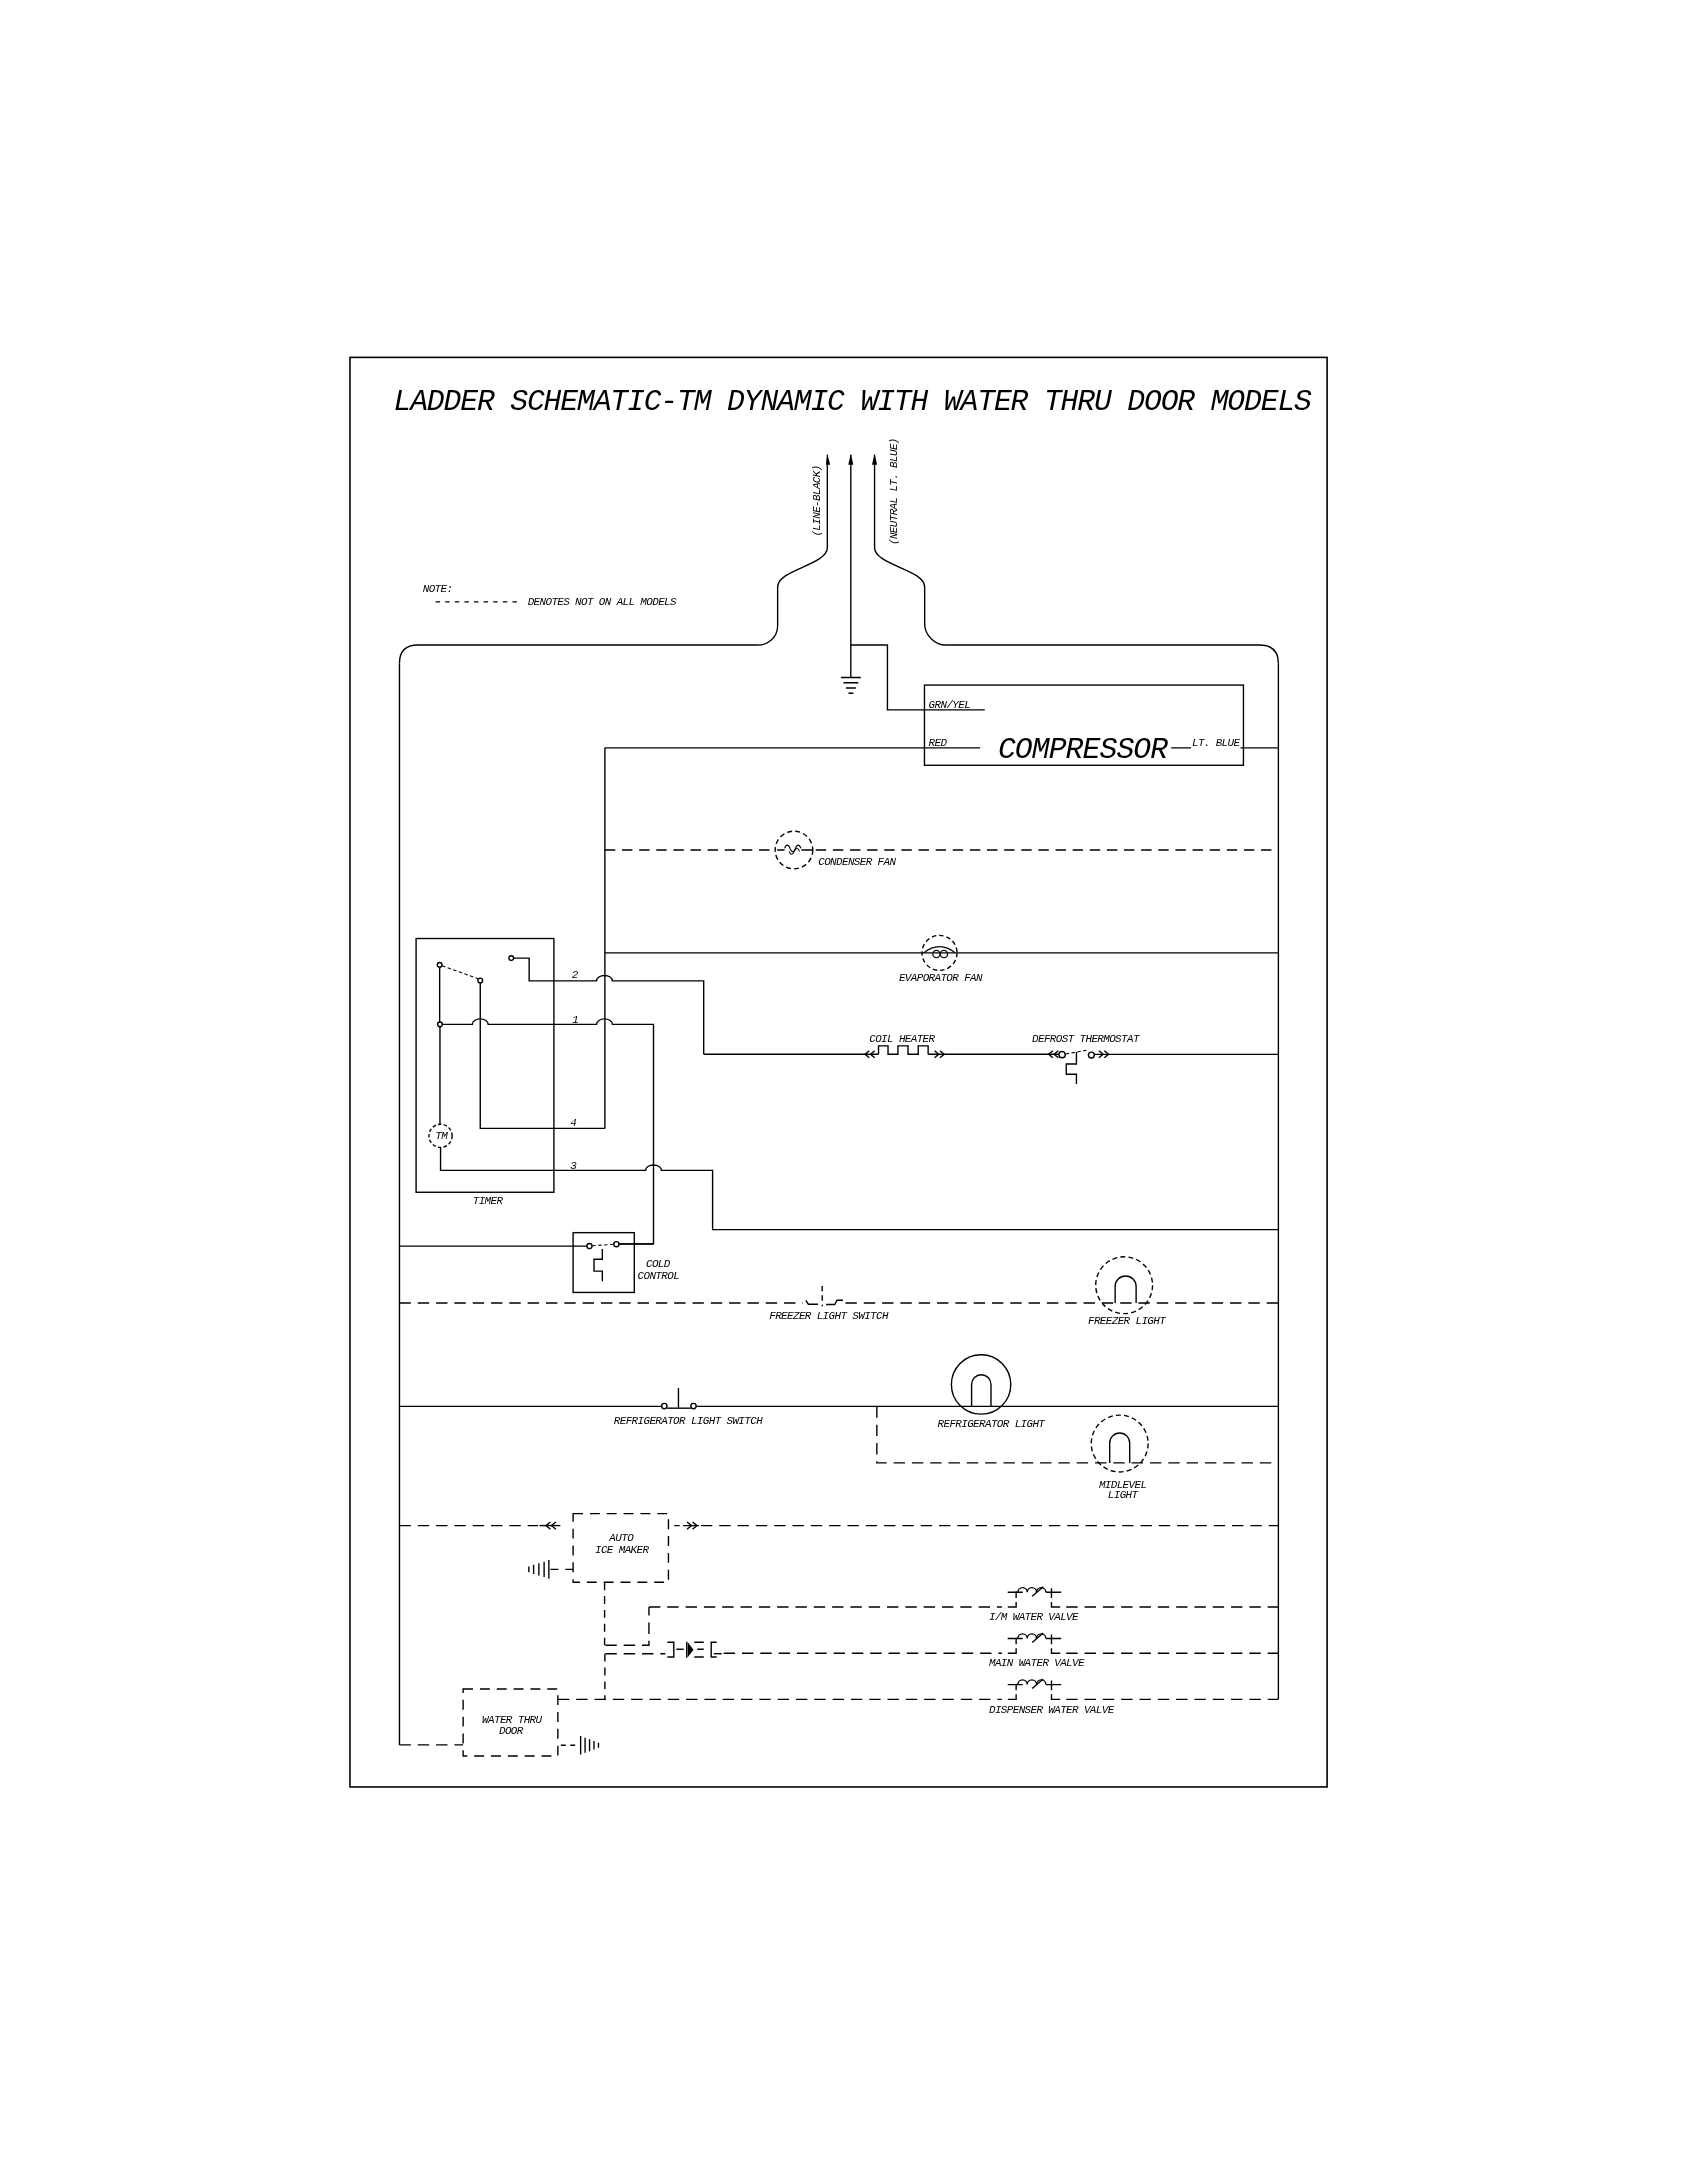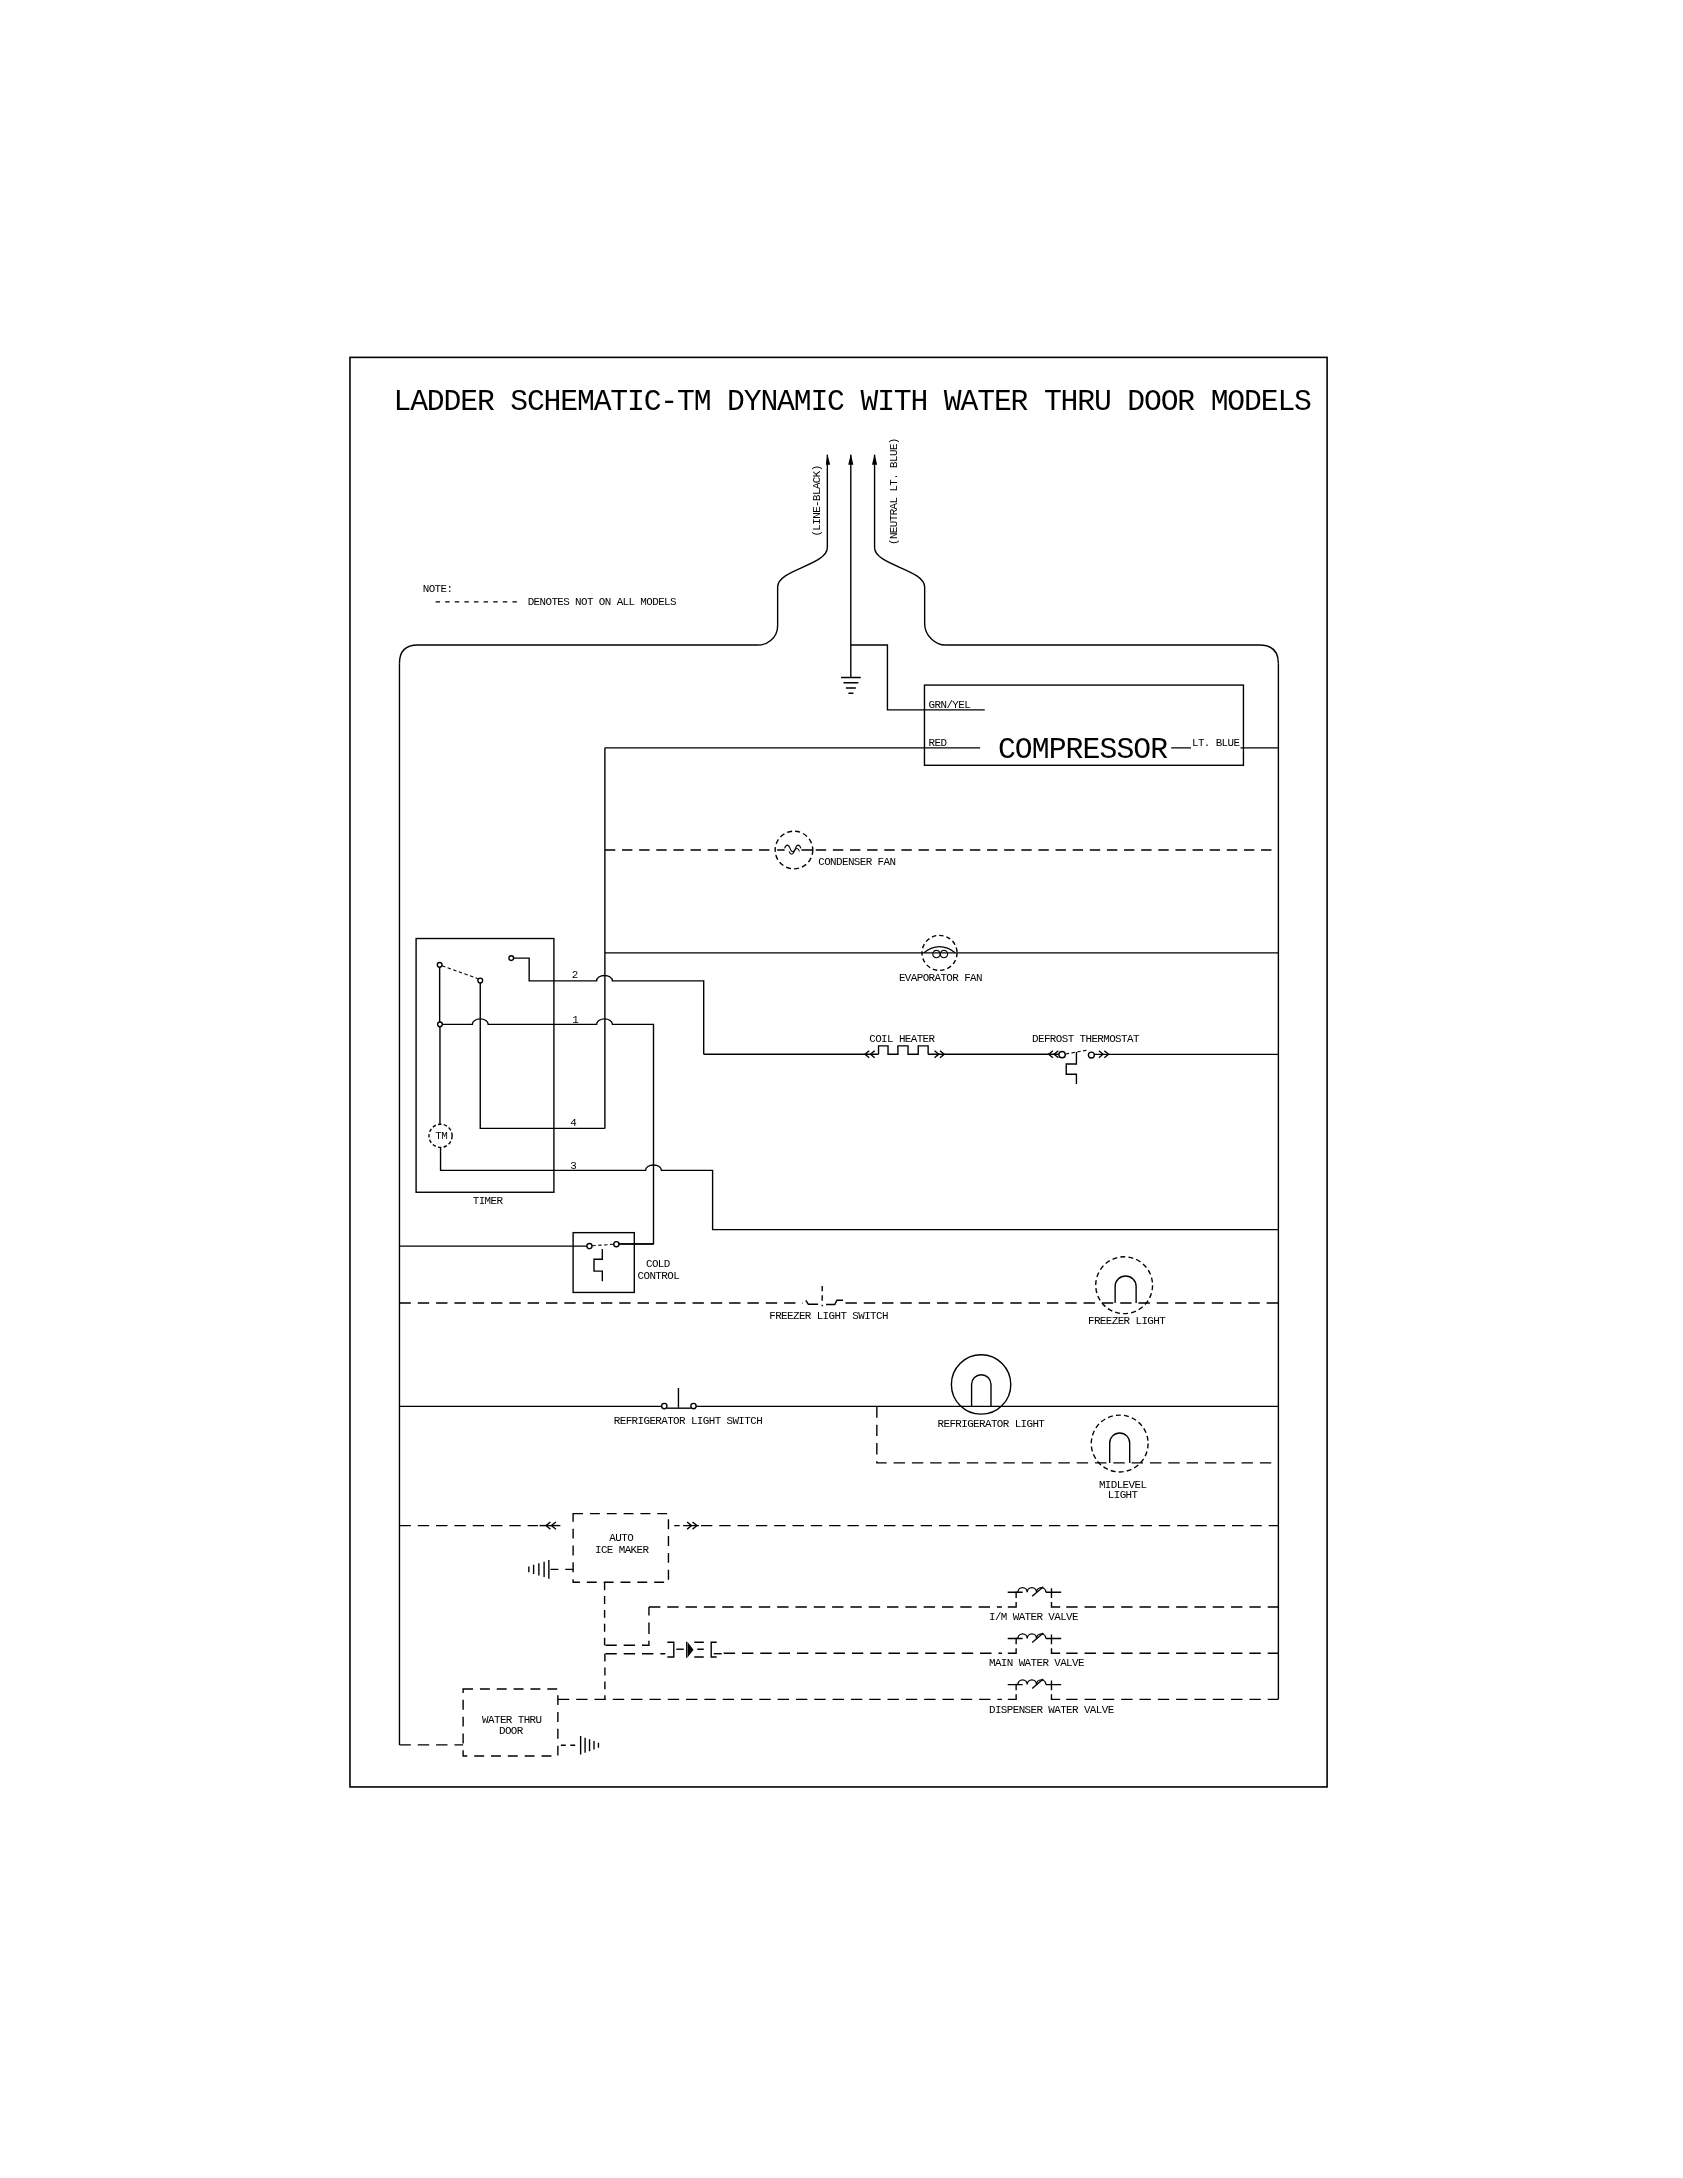--- a/index.html
+++ b/index.html
@@ -1,16 +1,16 @@
 <!DOCTYPE html>
 <html><head>
 <meta charset="utf-8">
 <style>
   html,body{margin:0;padding:0;background:#ffffff;}
-  .page{width:1683px;height:1894px;position:relative;background:#fff;}
+  .page{width:1683px;height:1894px;position:relative;background:#fff;font-style:italic;}
   svg{position:absolute;left:0;top:0;transform:translateZ(0);}
   text{font-family:"Liberation Mono",monospace;fill:#000;}
   .lbl{font-size:11px;letter-spacing:-0.6px;}
   .big{font-size:30px;letter-spacing:-0.9px;}
   .ttl{font-size:30px;letter-spacing:-1.15px;}
 </style>
 </head>
 <body>
 <div class="page">
 <svg width="1683" height="2178" viewBox="0 0 1700 2200" fill="none" stroke="#000" stroke-width="1.4">

